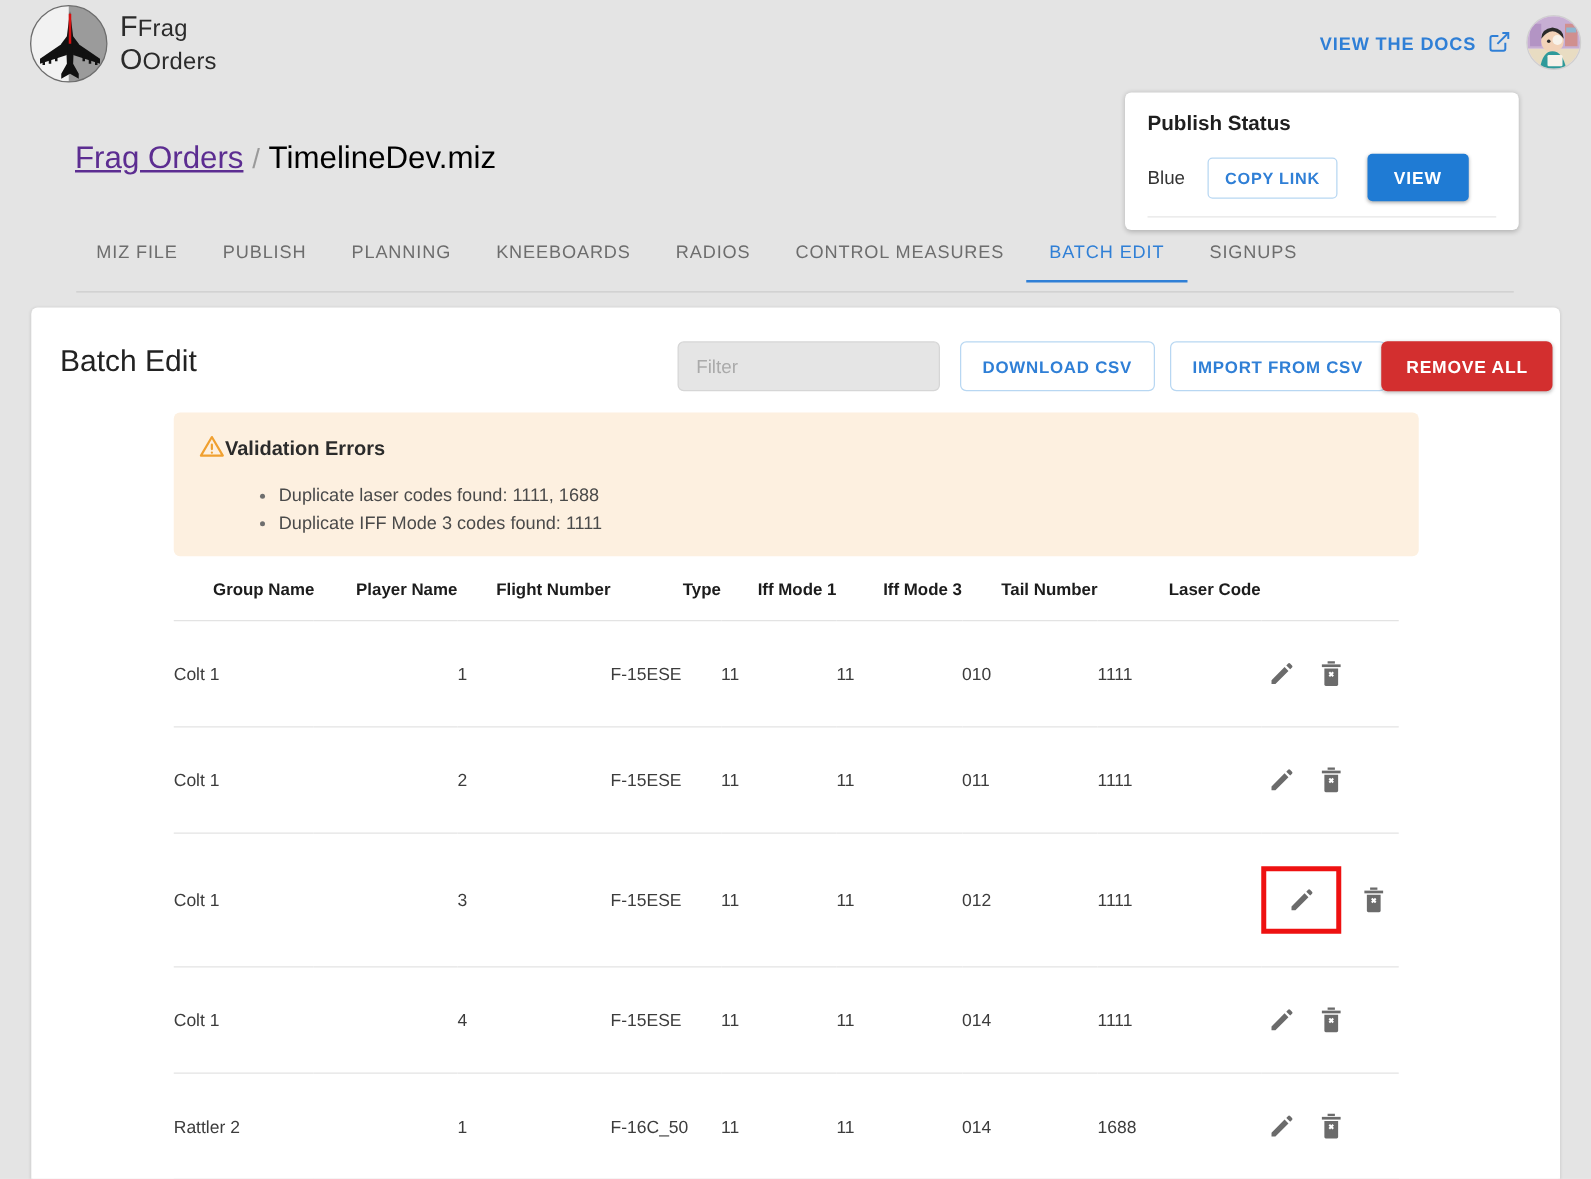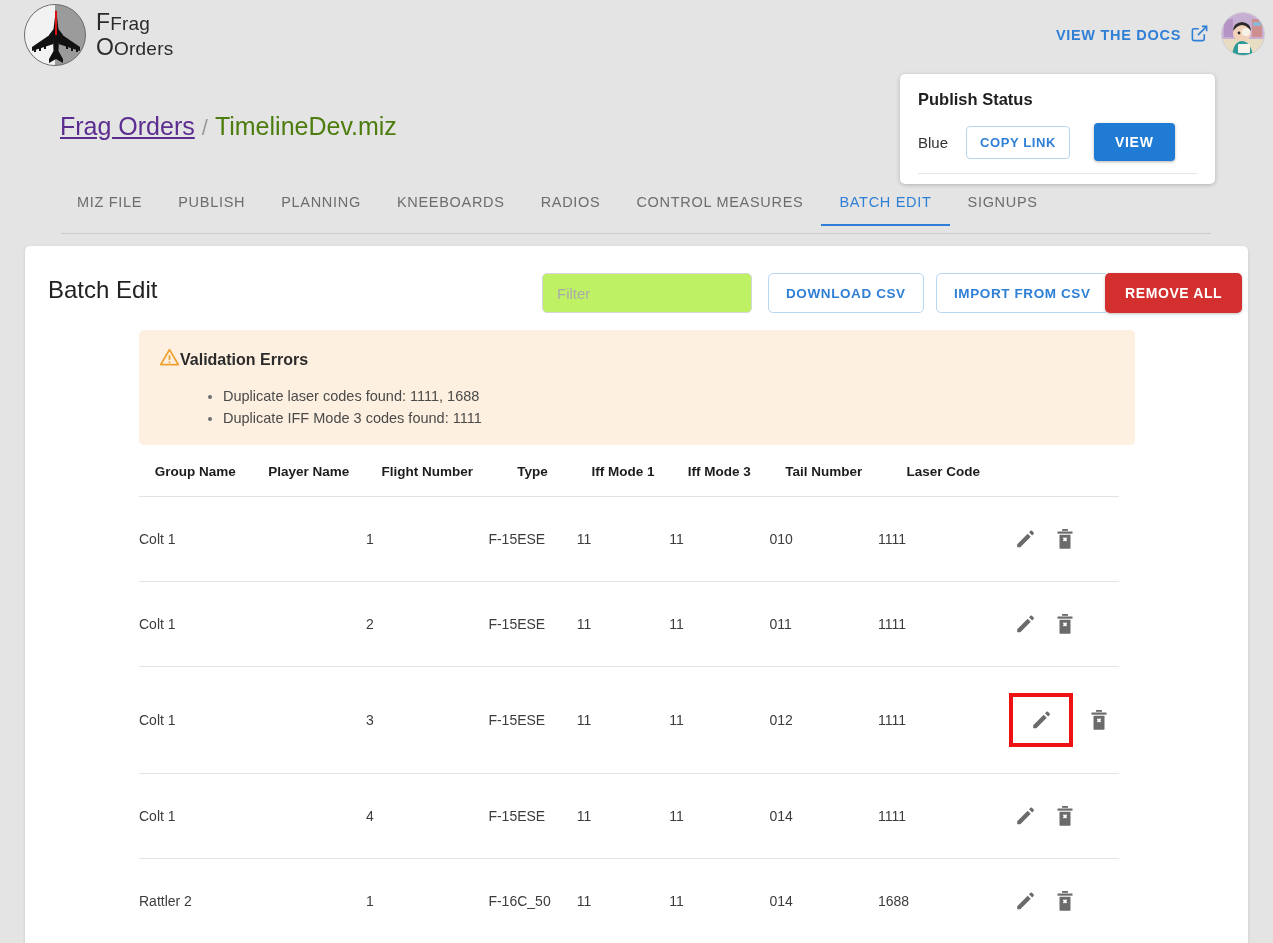--- a/index.html
+++ b/index.html
@@ -75,21 +75,21 @@
     box-shadow: 0 1px 3px rgba(0,0,0,.3); margin-left: 6px;
   }
 
   
   .breadcrumb {
     position: absolute; left: 60px; top: 112px;
     font-size: 25px; display: flex; align-items: baseline; gap: 7px;
   }
   .crumb-link { color: #5c2d91; text-decoration: underline; cursor: pointer; }
   .crumb-sep { color: #9a9a9a; font-size: 22px; }
-  .crumb-current { color: #4d7c0f; }
+  .crumb-current { color: #000000; }
 
   
   .tabs {
     position: absolute; left: 61px; top: 190px; width: 1150px; height: 44px;
     display: flex; align-items: flex-start; border-bottom: 1px solid #cccccc;
   }
   .tab {
     font-size: 14.5px; letter-spacing: .7px; color: #6d6d6d;
     padding: 4px 18px 14px 18px; cursor: pointer; white-space: nowrap;
     border-bottom: 2px solid transparent; margin-bottom: -1px;
@@ -106,21 +106,21 @@
   }
   .toolbar {
     position: absolute; left: 0; top: 0; width: 100%; height: 90px;
   }
   .page-title {
     position: absolute; left: 23px; top: 30px;
     font-size: 24px; color: #222;
   }
   .filter-input {
     position: absolute; left: 517px; top: 27px; width: 210px; height: 40px;
-    border: 1px solid #d6d6d6; border-radius: 5px; background: #bef264;
+    border: 1px solid #d6d6d6; border-radius: 5px; background: #e5e5e5;
     padding: 0 14px; font-size: 15px; color: #333; font-family: inherit;
     outline: none;
   }
   .filter-input::placeholder { color: #aaa; }
   .btn-outline {
     position: absolute; top: 27px; height: 40px;
     border: 1px solid #b8d7f2; border-radius: 5px; background: #fff;
     color: #2f7fd6; font-size: 13.5px; font-weight: bold; letter-spacing: .6px;
     cursor: pointer; font-family: inherit; padding: 0 17px;
   }
@@ -146,21 +146,21 @@
     font-size: 14.5px; color: #4a4a4a; line-height: 1.55;
   }
   .validation li::marker { color: #6e6e6e; }
 
   
   .grid {
     position: absolute; left: 114px; top: 210px; width: 980px;
   }
   .grid table { width: 100%; border-collapse: collapse; }
   .grid th {
-    text-align: center; font-size: 13.5px; font-weight: bold; color: #1c1c1c;
+    text-align: right; font-size: 13.5px; font-weight: bold; color: #1c1c1c;
     padding: 8px 0 17px 0; border-bottom: 1px solid #e3e3e3;
   }
   .grid td {
     font-size: 14px; color: #3c3c3c;
     padding: 26px 0; border-bottom: 1px solid #e3e3e3;
     vertical-align: middle;
   }
   .grid tr:last-child td { border-bottom: 1px solid #e3e3e3; }
   .c-group { width: 112px; }
   .c-player { width: 114px; }

